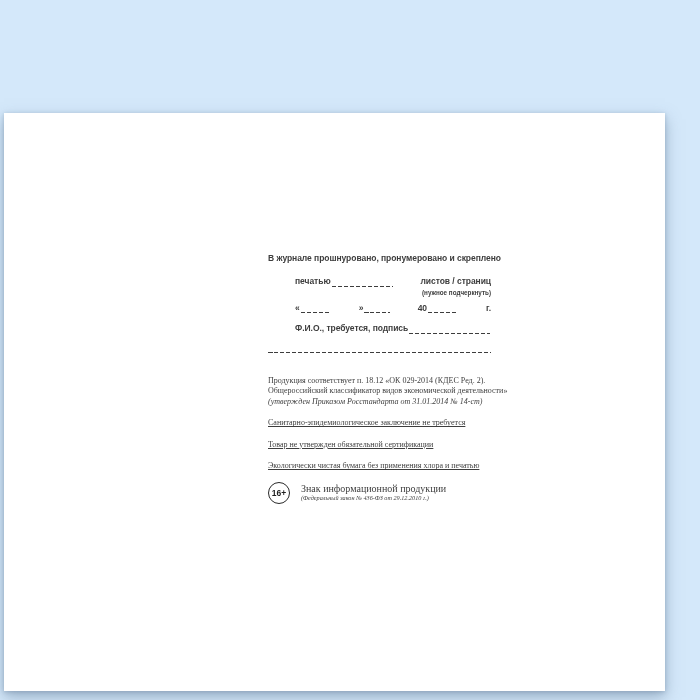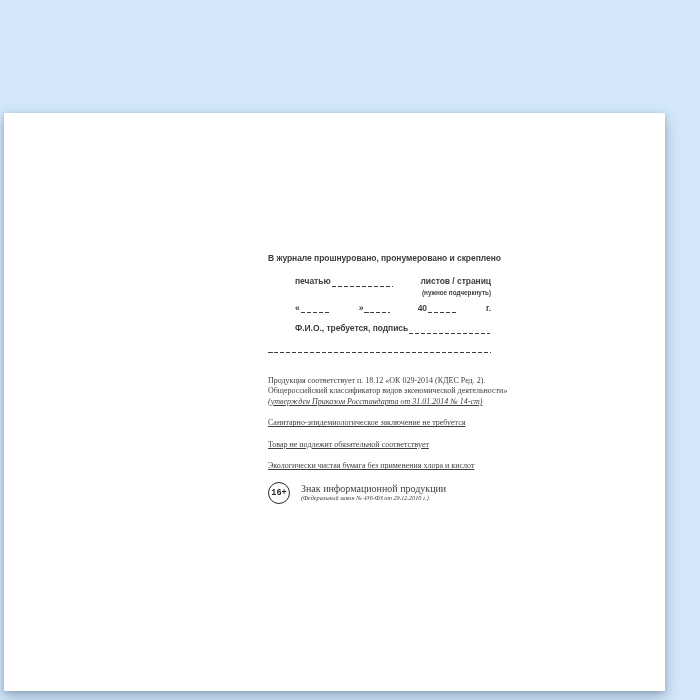--- a/index.html
+++ b/index.html
@@ -57,35 +57,35 @@
   }
   .s-mp{text-align:right;margin-top:12px;}
   
   .serif-block{
     margin-top:23px;
     font-family:"Liberation Serif",serif;
     font-size:8px;
     line-height:10.5px;
   }
   .serif-block div{white-space:nowrap;}
-  .ital{font-style:italic;text-decoration:underline;}
+  .ital{font-style:italic;}
   .sp{margin-top:11px;text-decoration:underline;}
   
   .age-row{
     margin-top:9px;
     display:flex;
     align-items:flex-start;
   }
   .age-badge{
     flex:0 0 auto;
     width:22px;height:22px;
     border:1.6px solid #2a2a2a;
     border-radius:50%;
     display:flex;align-items:center;justify-content:center;
-    font-family:Liberation Mono, monospace;
+    font-family:Liberation Sans, sans-serif;
     font-weight:700;
     font-size:8.5px;
     color:#1f1f1f;
     margin-top:1px;
   }
   .age-text{
     margin-left:11px;
     padding-top:3px;
     font-family:"Liberation Serif",serif;
   }
@@ -126,22 +126,22 @@
 
       <div class="rule"></div>
 
     </div>
 
     <div class="serif-block">
       <div>Продукция соответствует п. 18.12 «ОК 029-2014 (КДЕС Ред. 2).</div>
       <div>Общероссийский классификатор видов экономической деятельности»</div>
       <div class="ital">(утвержден Приказом Росстандарта от 31.01.2014 № 14-ст)</div>
       <div class="sp">Санитарно-эпидемиологическое заключение не требуется</div>
-      <div class="sp">Товар не подлежит обязательной соответствует</div>
-      <div class="sp">Экологически чистая бумага без применения хлора и кислот</div>
+      <div class="sp">Товар не утвержден обязательной сертификации</div>
+      <div class="sp">Экологически чистая бумага без применения хлора и печатью</div>
 
       <div class="age-row">
         <div class="age-badge">16+</div>
         <div class="age-text">
           <div class="age-title">Знак информационной продукции</div>
           <div class="age-law">(Федеральный закон № 436-ФЗ от 29.12.2010 г.)</div>
         </div>
       </div>
     </div>
 

